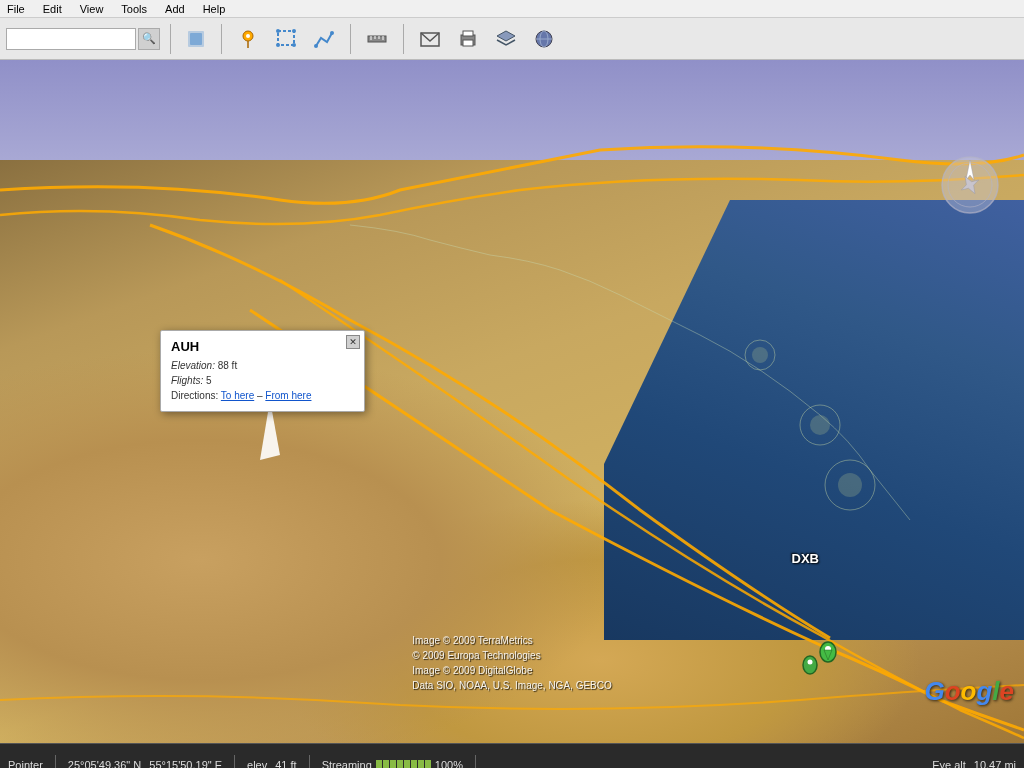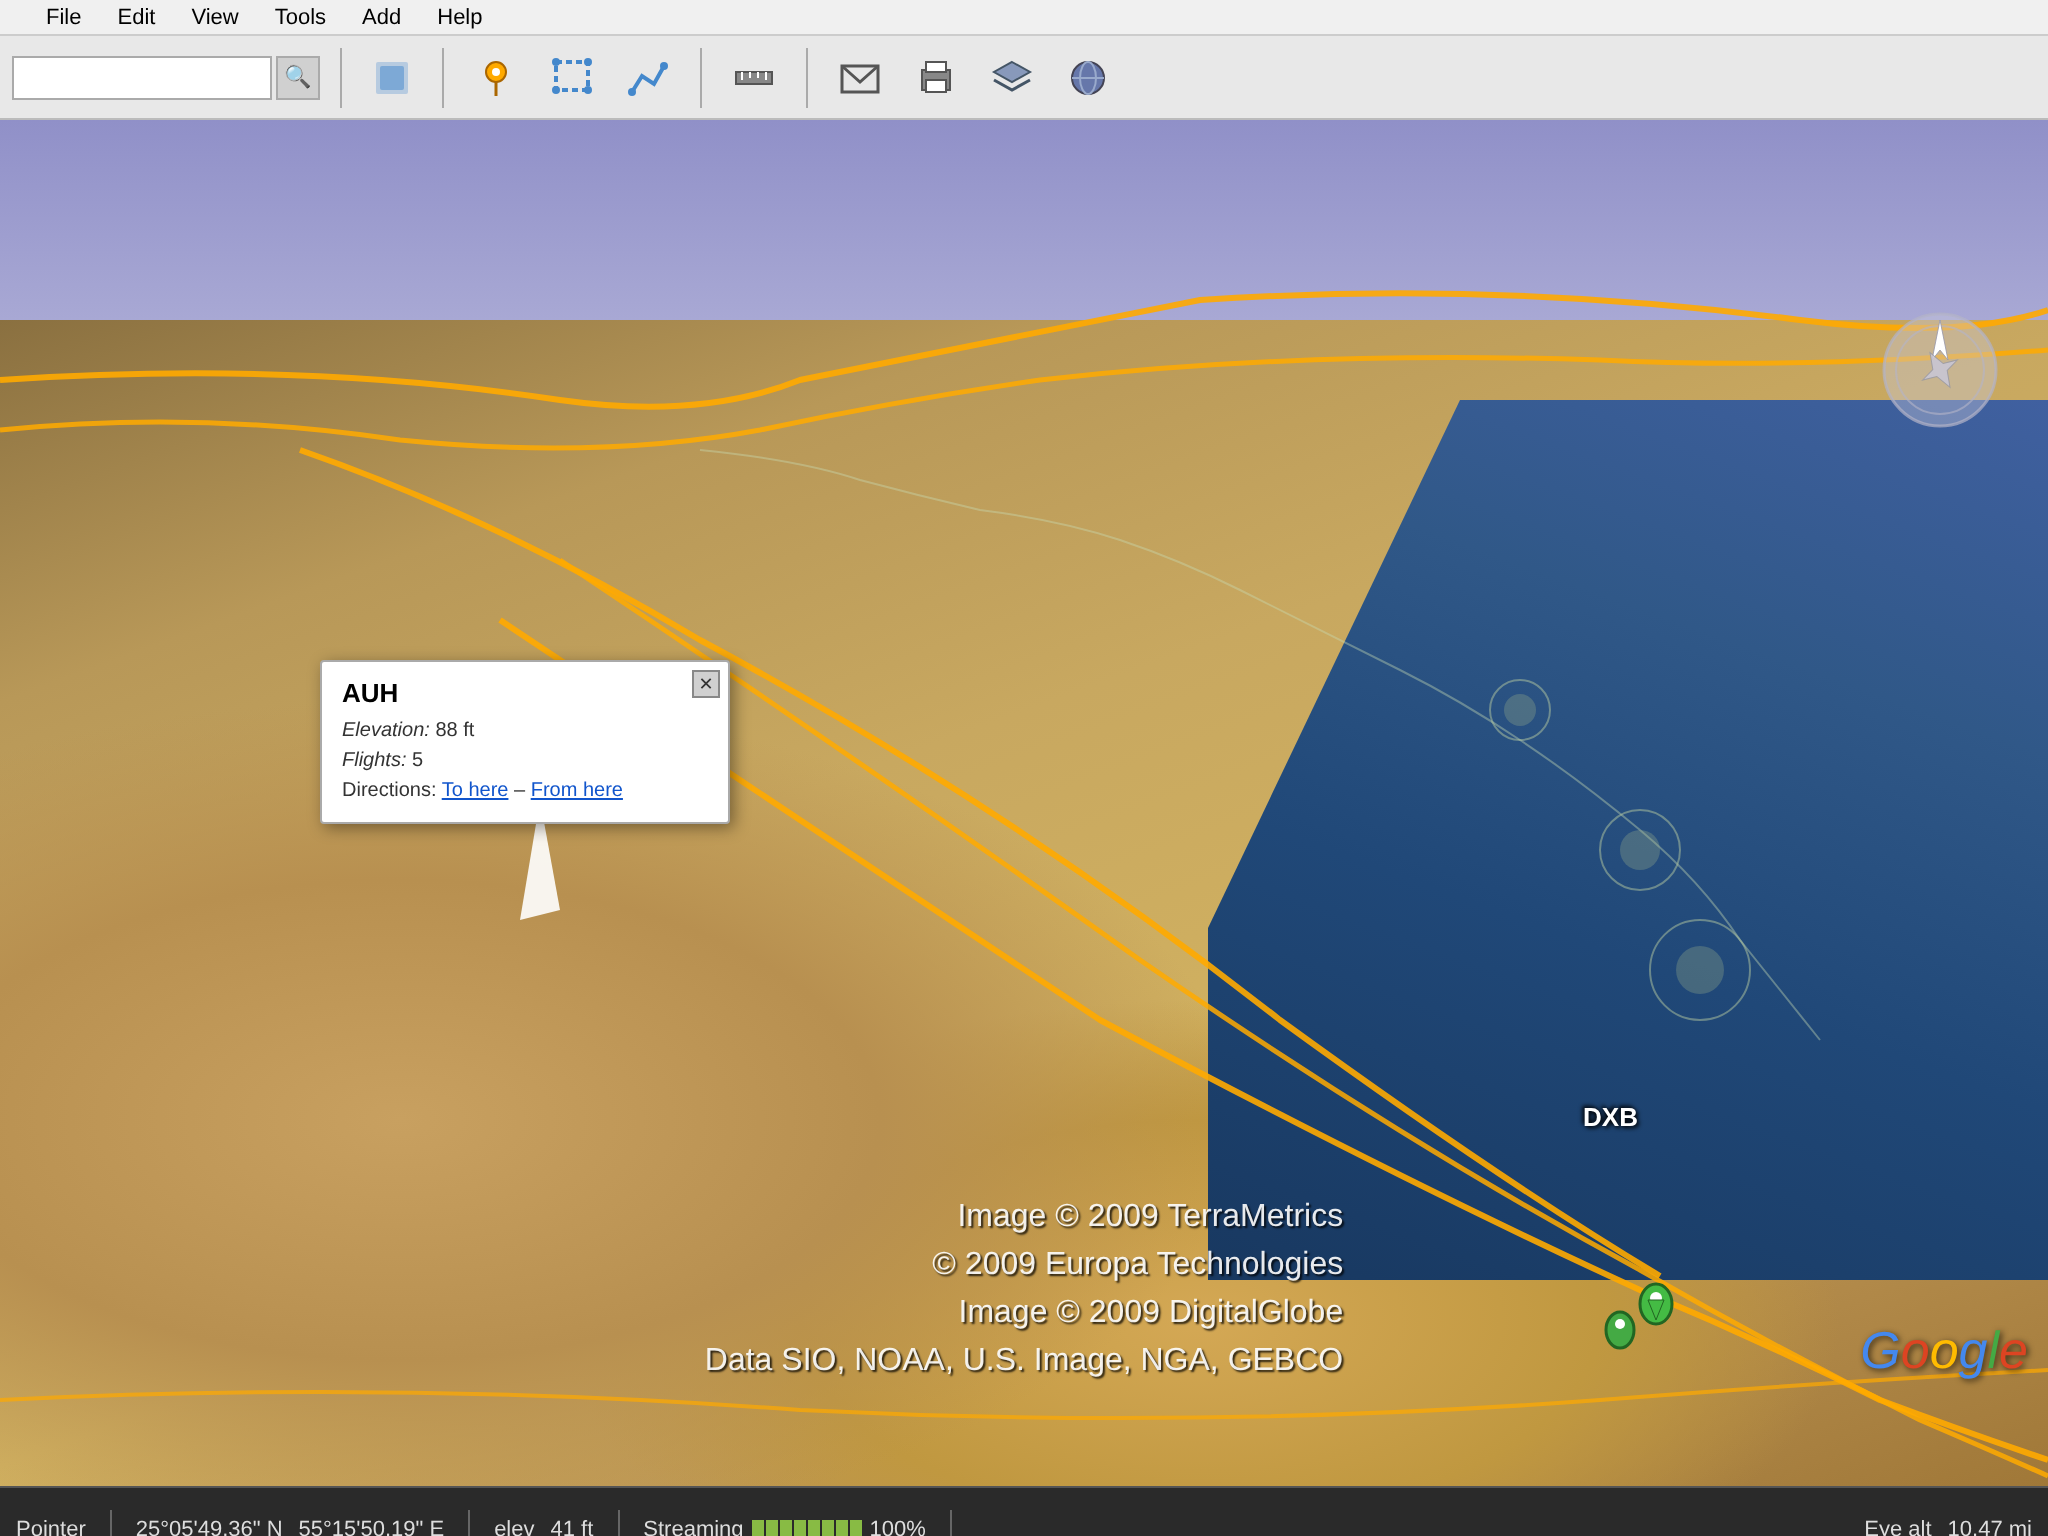--- a/index.html
+++ b/index.html
@@ -6,21 +6,21 @@
     body { width: 1024px; height: 768px; overflow: hidden; font-family: Arial, sans-serif; font-size: 12px; background: #000; }
 
     
     #menubar {
       width: 1024px;
       height: 18px;
       background: #f0f0f0;
       border-bottom: 1px solid #ccc;
       display: flex;
       align-items: center;
-      padding: 0 20px;
+      padding: 0 4px;
       gap: 12px;
     }
     .menu-item {
       font-size: 11px;
       cursor: pointer;
       padding: 1px 3px;
     }
 
     
     #toolbar {
@@ -185,32 +185,32 @@
       color: white;
       text-shadow: 1px 1px 2px #000, -1px -1px 2px #000;
     }
 
     
     .watermark {
       position: absolute;
       bottom: 50px;
       left: 50%;
       transform: translateX(-50%);
-      text-align: right;
+      text-align: left;
       color: rgba(255,255,255,0.9);
-      font-size: 16px;
+      font-size: 10px;
       text-shadow: 1px 1px 1px rgba(0,0,0,0.8);
       line-height: 1.5;
     }
     .google-logo {
       position: absolute;
-      bottom: 52px;
+      bottom: 36px;
       right: 10px;
       font-size: 26px;
-      font-weight: normal;
+      font-weight: bold;
       color: white;
       font-style: italic;
       text-shadow: 1px 1px 3px rgba(0,0,0,0.7);
     }
 
     
     #statusbar {
       width: 1024px;
       height: 43px;
       background: #2a2a2a;

